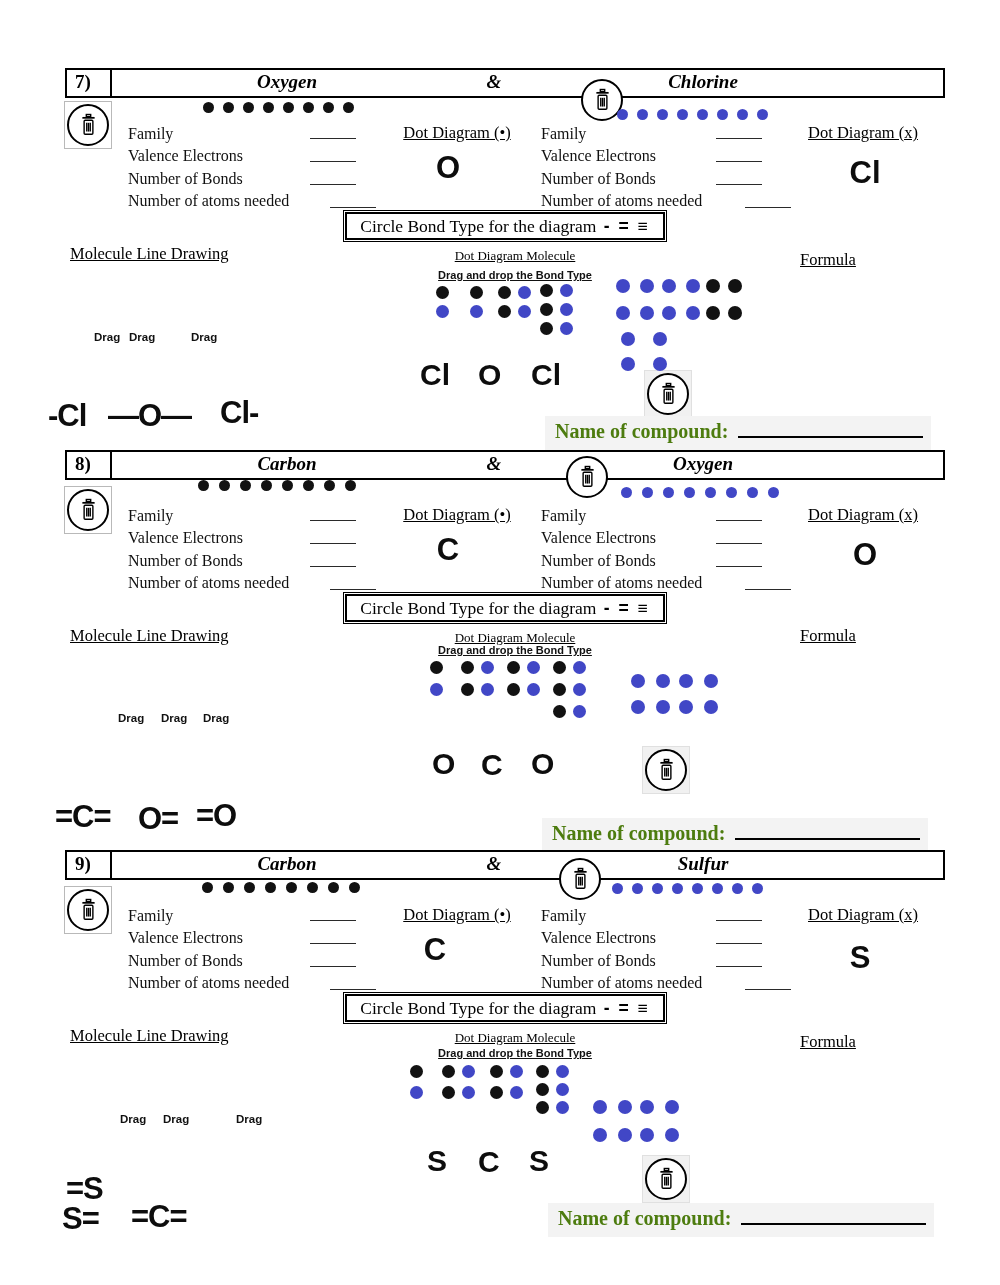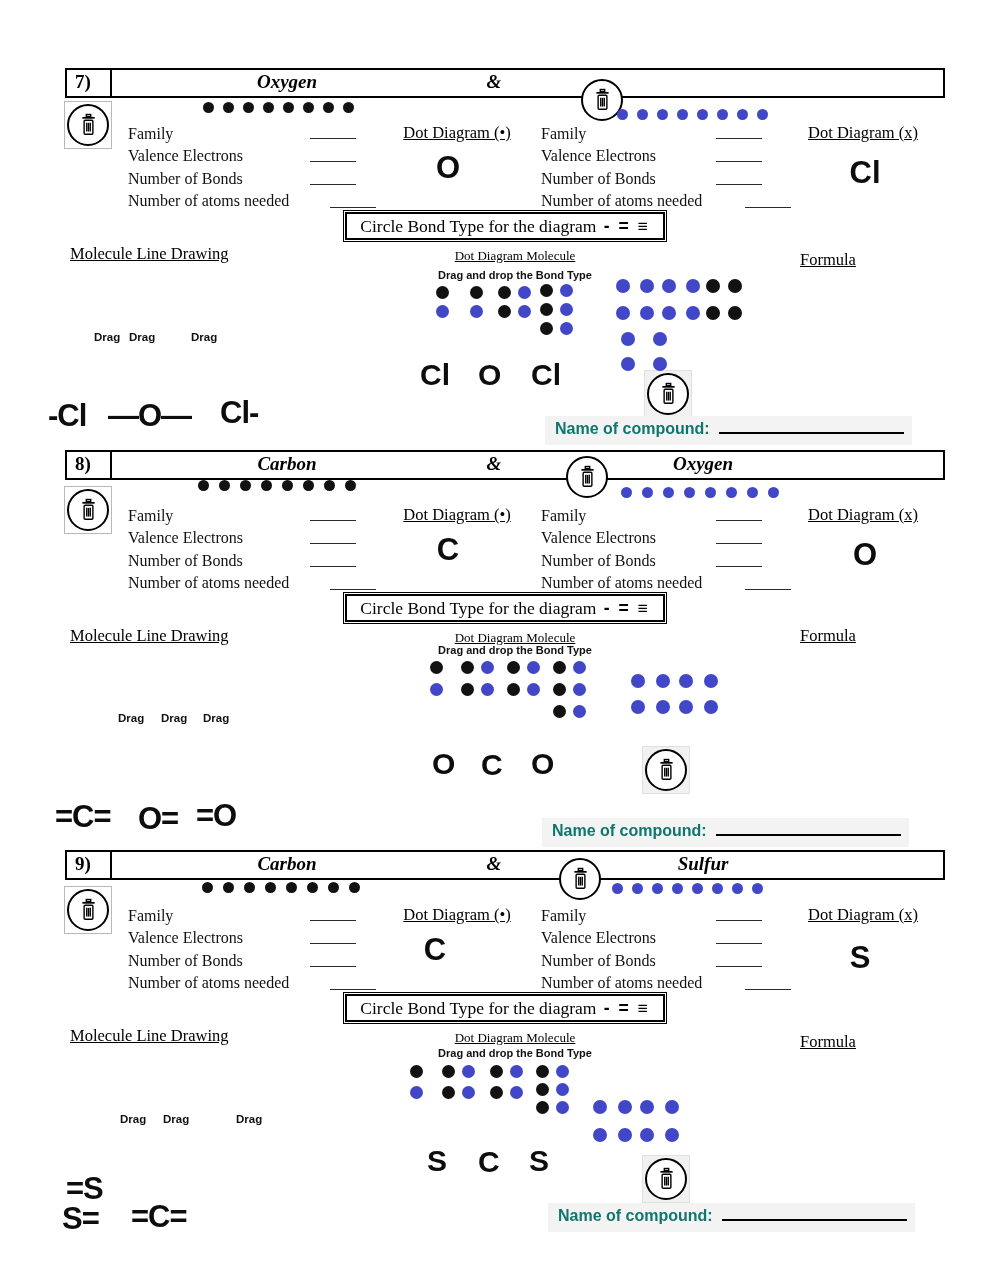--- a/index.html
+++ b/index.html
@@ -41,24 +41,24 @@
               border:2px solid #000; outline:1px solid #000; outline-offset:1px;
               background:#fff; text-align:center; font-size:17.5px; line-height:25px; white-space:nowrap; }
   .bond-syms { font-family:"Liberation Sans", sans-serif; font-weight:bold; letter-spacing:2px;
                margin-left:3px; }
 
   .mld-head { position:absolute; left:70px; top:176px; font-size:16.5px; text-decoration:underline; }
   .ddm-head { position:absolute; left:415px; top:180px; width:200px; text-align:center;
               font-size:13px; text-decoration:underline; }
   .formula-head { position:absolute; left:800px; top:182px; font-size:16.5px; text-decoration:underline; }
   .dragdrop-note { position:absolute; left:408px; top:201px; width:214px; text-align:center;
-                   font-family:"Liberation Sans", sans-serif; font-weight:bold; font-size:11px; color:#111; }
+                   font-family:"Liberation Sans", sans-serif; font-weight:bold; font-size:11px; color:#111;text-decoration:underline; }
 
   .name-row { position:absolute; background:#f3f3f3; padding:4px 8px 7px 10px; white-space:nowrap;
-              font-family:Liberation Sans, sans-serif; font-weight:bold; font-size:16px; color:#0f766e; }
+              font-family:Liberation Serif, serif; font-weight:bold; font-size:20px; color:#4d7c0f; }
   .name-line { display:inline-block; width:185px; height:14px; border-bottom:2px solid #000; margin-left:5px; }
 
   
   .dot { position:absolute; border-radius:50%; }
   .mol-atom { position:absolute; font-family:"Liberation Sans", sans-serif; font-weight:bold;
               font-size:30px; color:#0d0d0d; }
   .line-piece { position:absolute; font-family:"Liberation Sans", sans-serif; font-weight:bold;
                 font-size:31px; letter-spacing:-1px; color:#0d0d0d; white-space:nowrap; }
   .drag-label { position:absolute; font-family:"Liberation Sans", sans-serif; font-weight:bold;
                 font-size:11.5px; color:#111; }
@@ -67,20 +67,21 @@
 <body>
 
 <div id="page">
 
   <section class="sheet-section" style="top:68px;height:382px">
     <div class="header-bar">
       <span class="header-num">7)</span>
       <span class="header-div"></span>
       <span class="header-el1">Oxygen</span>
       <span class="header-amp">&amp;</span>
+      <span class="header-el2">Chlorine</span>
     </div>
     <div class="trash trash-abs" style="left:581px;top:11px">
       <svg viewBox="0 0 24 26" fill="none" stroke="#000" stroke-width="1.6">
           <rect x="9.5" y="1" width="5" height="2.4"></rect>
           <line x1="5" y1="4.8" x2="19" y2="4.8" stroke-width="2"></line>
           <rect x="7" y="7.5" width="10" height="16" rx="1.2"></rect>
           <line x1="10" y1="10.5" x2="10" y2="20.5"></line>
           <line x1="12" y1="10.5" x2="12" y2="20.5"></line>
           <line x1="14" y1="10.5" x2="14" y2="20.5"></line>
         </svg>

